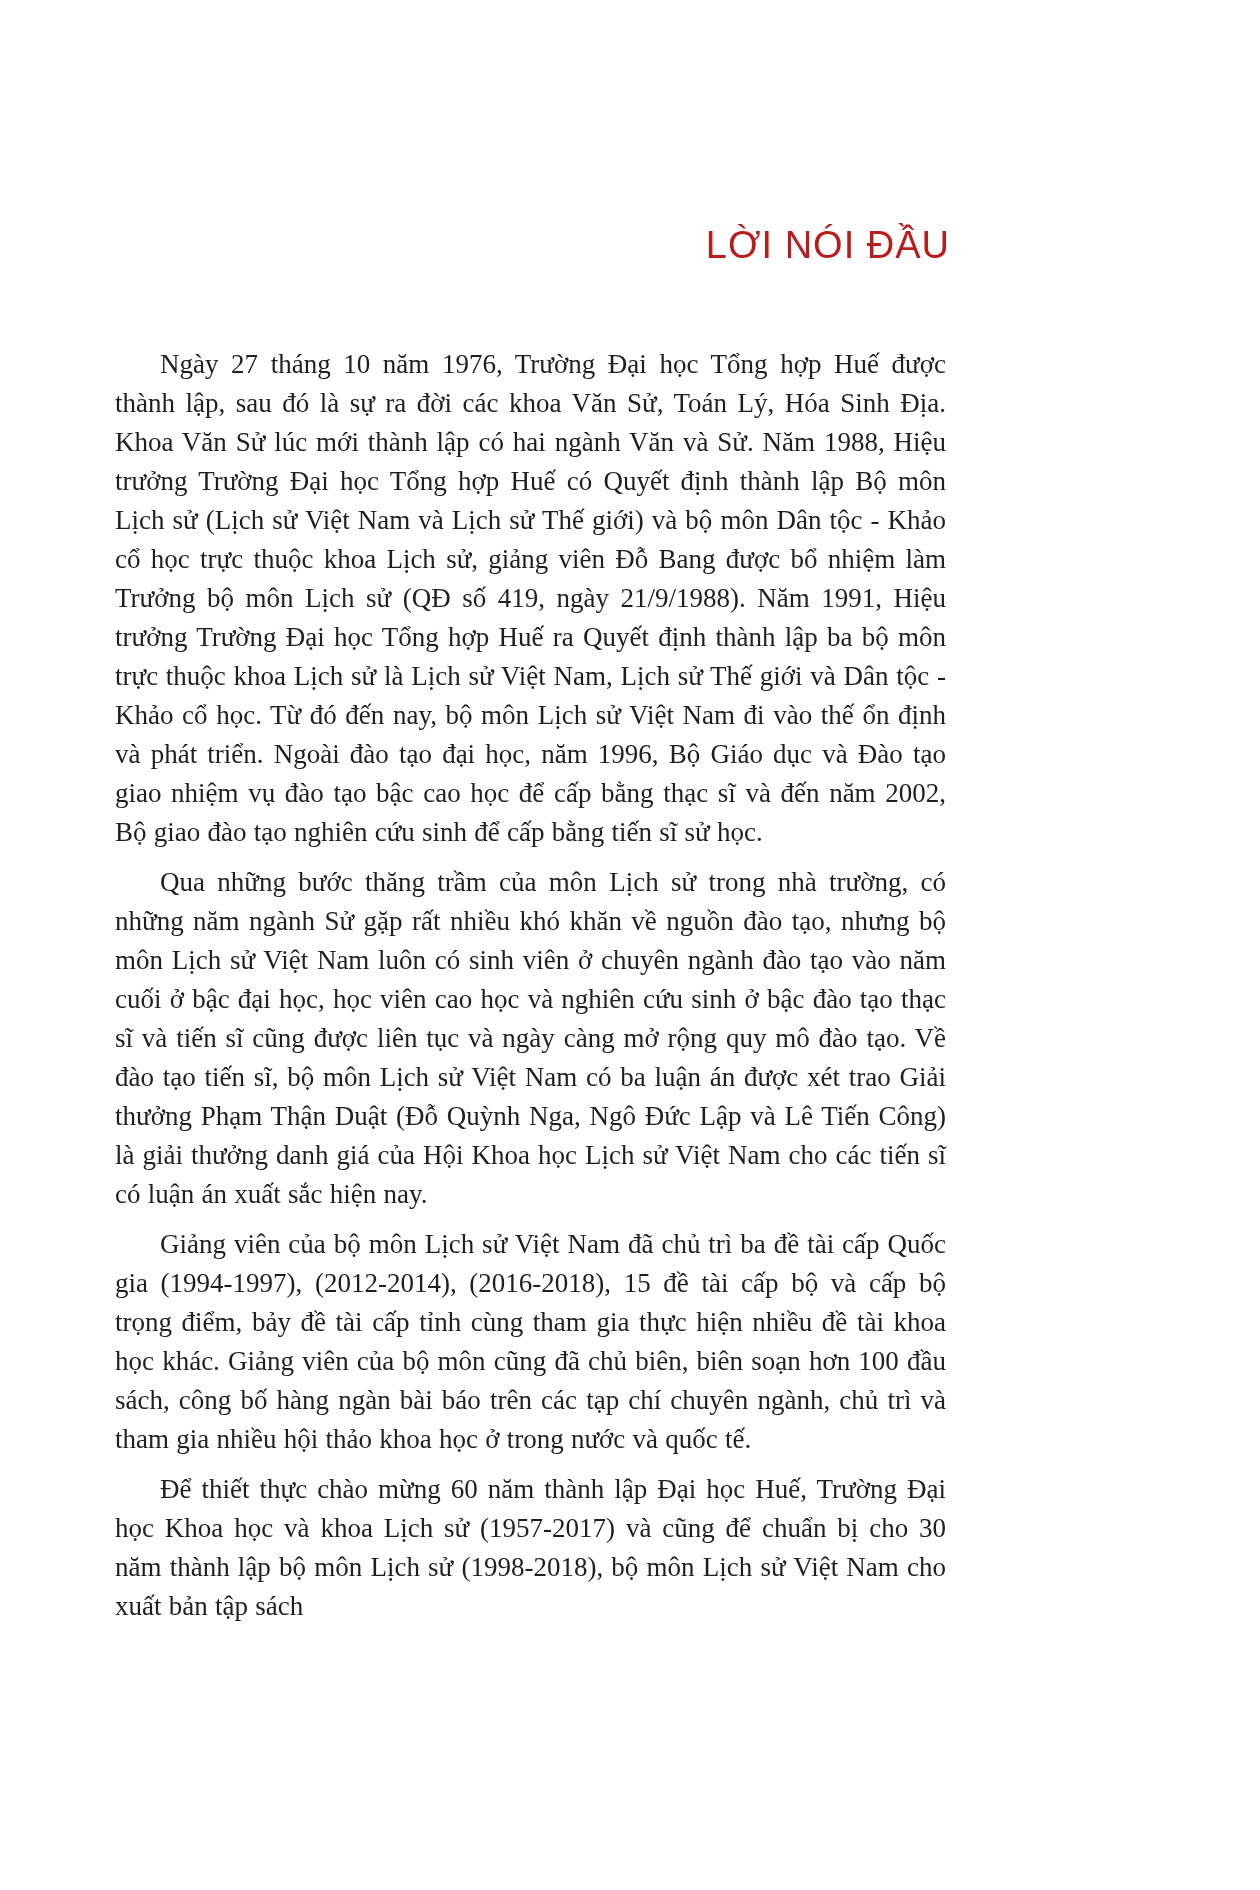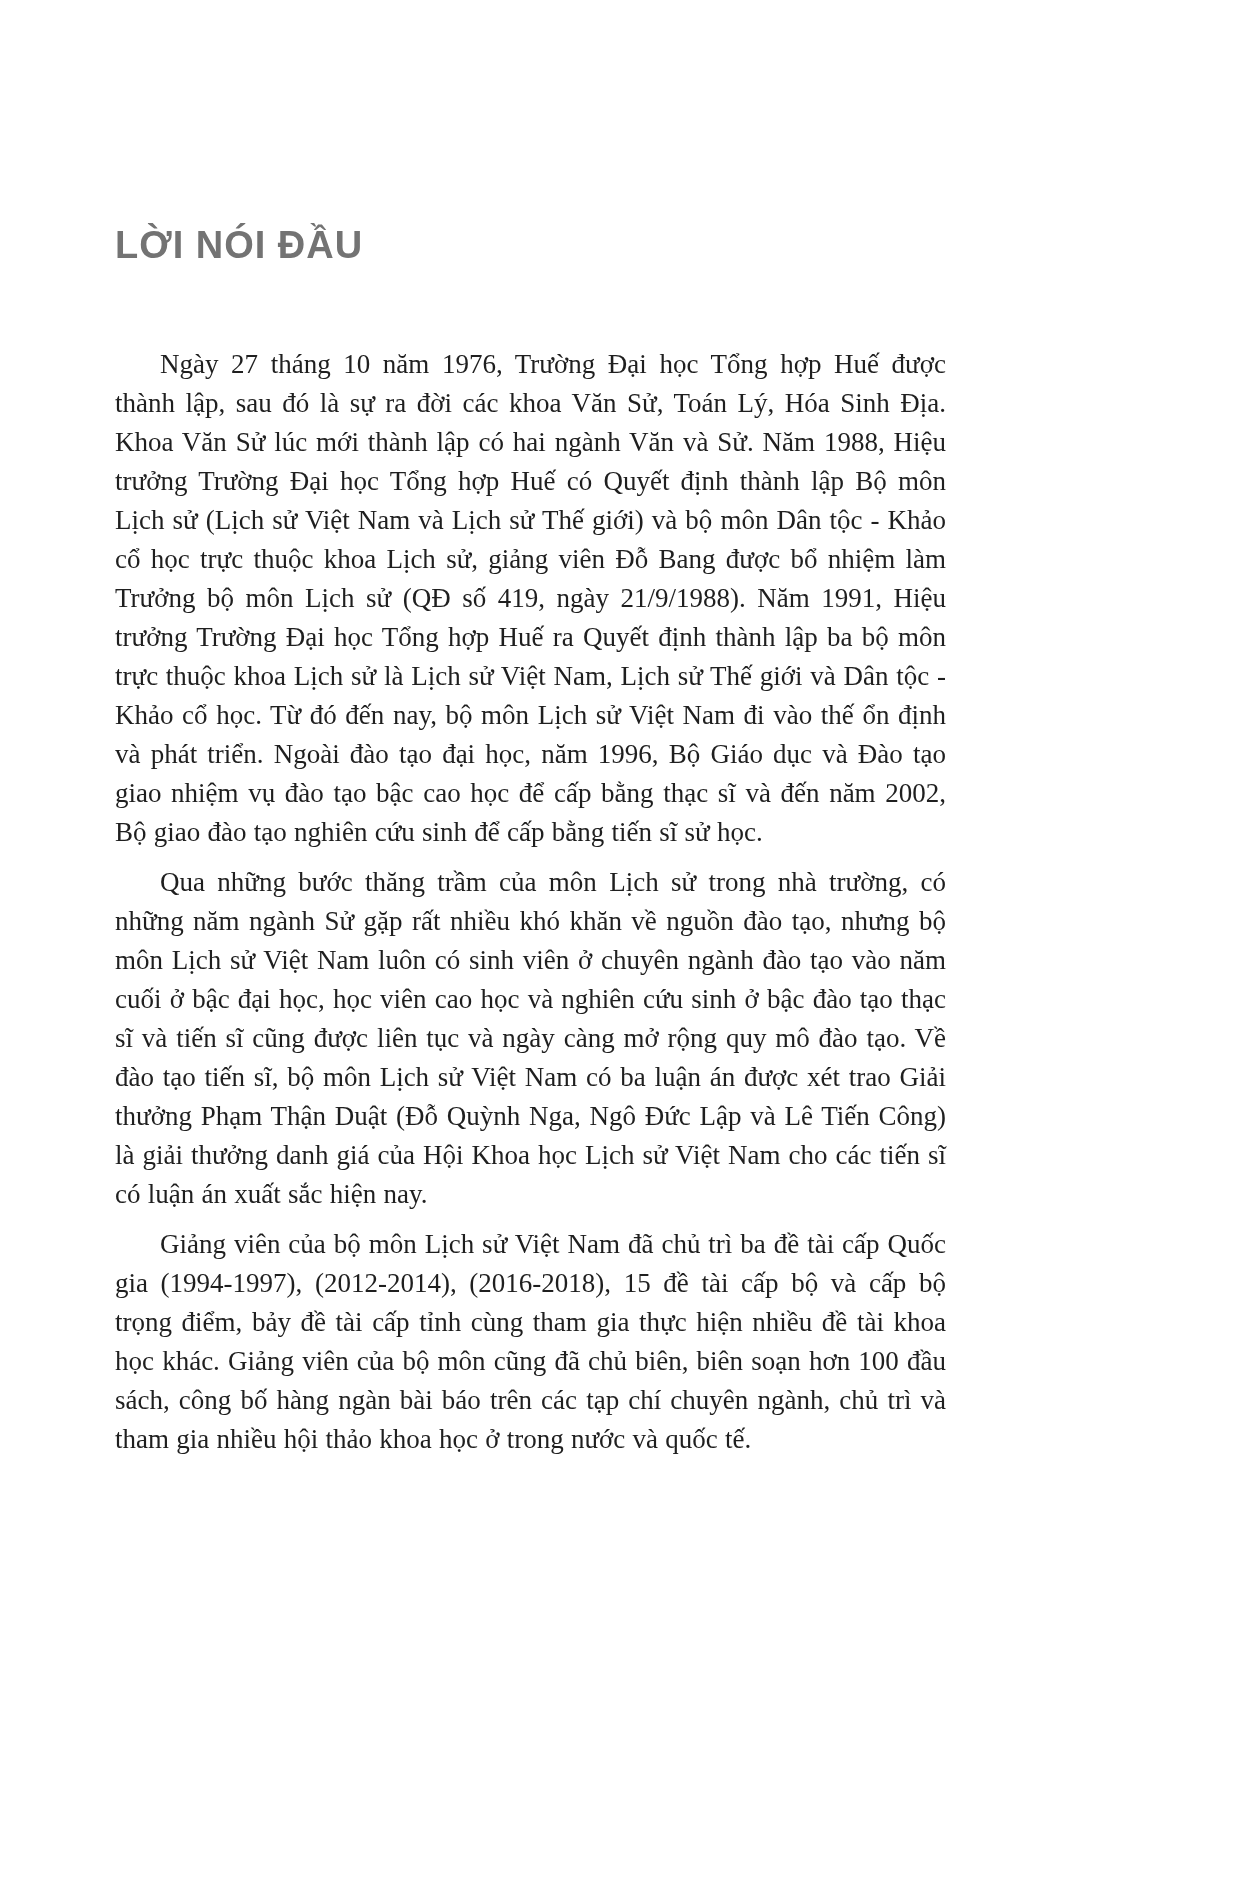--- a/index.html
+++ b/index.html
@@ -14,24 +14,24 @@
     margin: 0 auto;
     background: #ffffff;
     box-sizing: border-box;
     padding: 224px 310px 0 115px;
     color: #1f1f1f;
     overflow: hidden;
   }
   .title {
     font-family: "Liberation Sans", sans-serif;
     font-size: 38px;
-    font-weight: 700;
+    font-weight: 400;
     letter-spacing: 1px;
-    text-align: left;
-    color: #737373;
+    text-align: right;
+    color: #b91c1c;
     margin: 0 0 78px 0;
   }
   .body-text {
     font-family: "Liberation Serif", serif;
     font-size: 27px;
     line-height: 39px;
   }
   .para {
     text-align: justify;
     text-indent: 45px;
@@ -42,14 +42,15 @@
 </head>
 <body>
 
 <div class="page">
   <h1 class="title">LỜI NÓI ĐẦU</h1>
 
   <div class="body-text">
     <p class="para">Ngày 27 tháng 10 năm 1976, Trường Đại học Tổng hợp Huế được thành lập, sau đó là sự ra đời các khoa Văn Sử, Toán Lý, Hóa Sinh Địa. Khoa Văn Sử lúc mới thành lập có hai ngành Văn và Sử. Năm 1988, Hiệu trưởng Trường Đại học Tổng hợp Huế có Quyết định thành lập Bộ môn Lịch sử (Lịch sử Việt Nam và Lịch sử Thế giới) và bộ môn Dân tộc - Khảo cổ học trực thuộc khoa Lịch sử, giảng viên Đỗ Bang được bổ nhiệm làm Trưởng bộ môn Lịch sử (QĐ số 419, ngày 21/9/1988). Năm 1991, Hiệu trưởng Trường Đại học Tổng hợp Huế ra Quyết định thành lập ba bộ môn trực thuộc khoa Lịch sử là Lịch sử Việt Nam, Lịch sử Thế giới và Dân tộc - Khảo cổ học. Từ đó đến nay, bộ môn Lịch sử Việt Nam đi vào thế ổn định và phát triển. Ngoài đào tạo đại học, năm 1996, Bộ Giáo dục và Đào tạo giao nhiệm vụ đào tạo bậc cao học để cấp bằng thạc sĩ và đến năm 2002, Bộ giao đào tạo nghiên cứu sinh để cấp bằng tiến sĩ sử học.</p>
     <p class="para">Qua những bước thăng trầm của môn Lịch sử trong nhà trường, có những năm ngành Sử gặp rất nhiều khó khăn về nguồn đào tạo, nhưng bộ môn Lịch sử Việt Nam luôn có sinh viên ở chuyên ngành đào tạo vào năm cuối ở bậc đại học, học viên cao học và nghiên cứu sinh ở bậc đào tạo thạc sĩ và tiến sĩ cũng được liên tục và ngày càng mở rộng quy mô đào tạo. Về đào tạo tiến sĩ, bộ môn Lịch sử Việt Nam có ba luận án được xét trao Giải thưởng Phạm Thận Duật (Đỗ Quỳnh Nga, Ngô Đức Lập và Lê Tiến Công) là giải thưởng danh giá của Hội Khoa học Lịch sử Việt Nam cho các tiến sĩ có luận án xuất sắc hiện nay.</p>
     <p class="para">Giảng viên của bộ môn Lịch sử Việt Nam đã chủ trì ba đề tài cấp Quốc gia (1994-1997), (2012-2014), (2016-2018), 15 đề tài cấp bộ và cấp bộ trọng điểm, bảy đề tài cấp tỉnh cùng tham gia thực hiện nhiều đề tài khoa học khác. Giảng viên của bộ môn cũng đã chủ biên, biên soạn hơn 100 đầu sách, công bố hàng ngàn bài báo trên các tạp chí chuyên ngành, chủ trì và tham gia nhiều hội thảo khoa học ở trong nước và quốc tế.</p>
+    <p class="para">Để thiết thực chào mừng 60 năm thành lập Đại học Huế, Trường Đại học Khoa học và khoa Lịch sử (1957-2017) và cũng để chuẩn bị cho 30 năm thành lập bộ môn Lịch sử (1998-2018), bộ môn Lịch sử Việt Nam cho xuất bản tập sách</p>
   </div>
 </div>
 
 </body></html>

